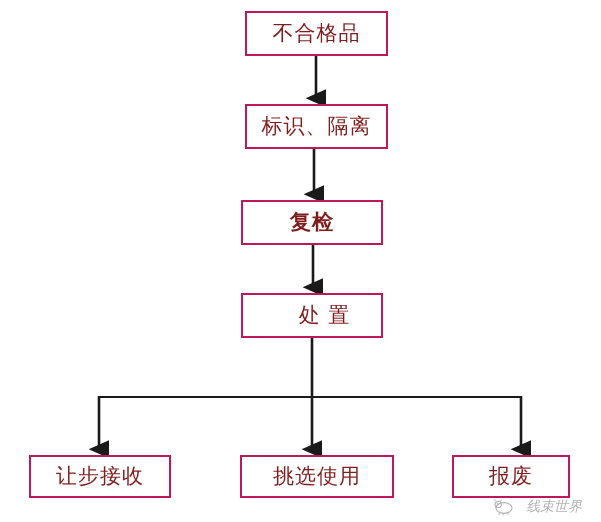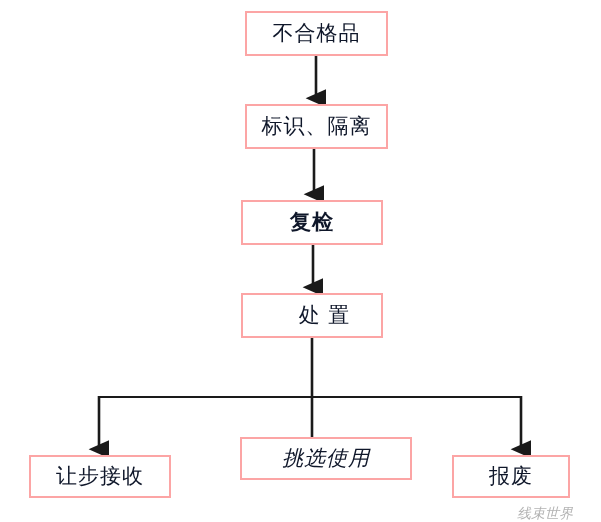--- a/index.html
+++ b/index.html
@@ -14,39 +14,39 @@
   #canvas {
     position: relative;
     width: 601px;
     height: 522px;
     background: #ffffff;
     overflow: hidden;
   }
   .node {
     position: absolute;
     box-sizing: border-box;
-    border: 2px solid #fca5a5;
+    border: 2px solid #be185d;
     background: #ffffff;
     display: flex;
     align-items: center;
     justify-content: center;
-    color: #0f172a;
+    color: #7f1d1d;
     font-size: 21px;
     line-height: 1;
     letter-spacing: 1px;
     white-space: pre;
   }
   
   #node-reject      { left: 245px; top: 11px;  width: 143px; height: 45px; }
   #node-mark        { left: 245px; top: 104px; width: 143px; height: 45px; text-align: center; }
   #node-recheck     { left: 241px; top: 200px; width: 142px; height: 45px; font-weight: bold; }
   #node-disposition { left: 241px; top: 293px; width: 142px; height: 45px; padding-left: 25px; }
   
   #node-concession  { left: 29px;  top: 455px; width: 142px; height: 43px; }
-  #node-sorting     { left: 240px; top: 437px; width: 172px; height: 43px; font-style: italic; }
+  #node-sorting     { left: 240px; top: 455px; width: 154px; height: 43px; }
   #node-scrap       { left: 452px; top: 455px; width: 118px; height: 43px; }
 
   .edge-layer {
     position: absolute;
     left: 0;
     top: 0;
     width: 601px;
     height: 522px;
     pointer-events: none;
   }
@@ -55,21 +55,20 @@
   #watermark {
     position: absolute;
     right: 4px;
     bottom: 2px;
     width: 104px;
     height: 26px;
     opacity: 0.42;
     display: flex;
     align-items: center;
     gap: 11px;
-    flex-direction: column;
   }
   #watermark .wm-text {
     font-size: 14px;
     color: #4a4a4a;
     font-style: italic;
     letter-spacing: 0px;
     white-space: nowrap;
   }
 </style>
 </head>

